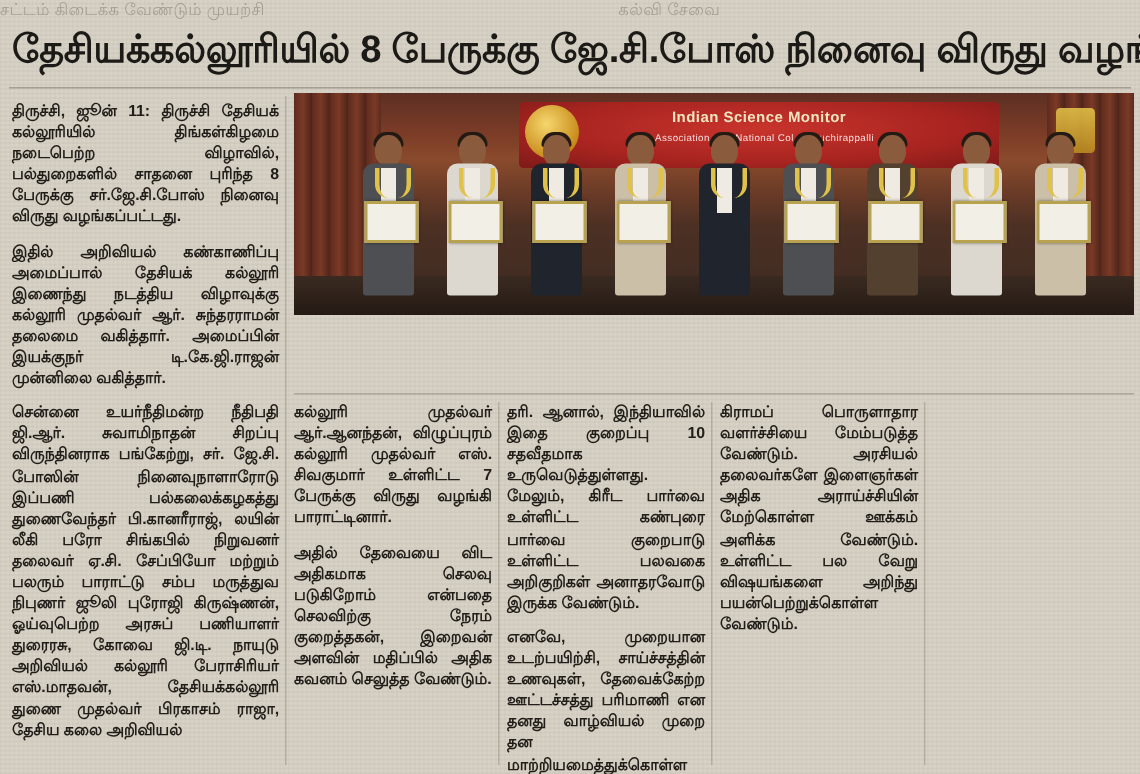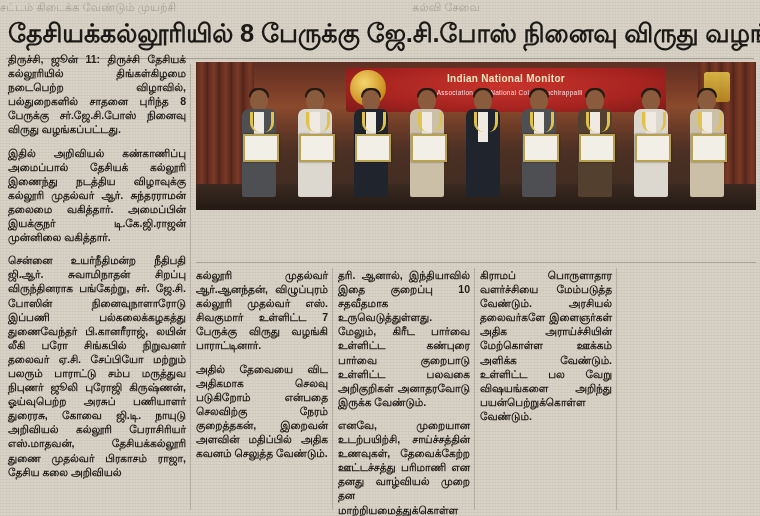--- a/index.html
+++ b/index.html
@@ -218,21 +218,21 @@
   .col {
     position: absolute;
     font-size: 10.6px;
     line-height: 14.1px;
     color: #211e19;
     text-align: justify;
     font-weight: bold;
     letter-spacing: -0.05px;
   }
   .col p { margin: 0 0 9px 0; }
-  .col1 { left: 8px;  top: 52px;  width: 178px; }
+  .col1 { left: 8px;  top: 67px;  width: 178px; }
   .col2 { left: 196px; top: 268px; width: 132px; }
   .col3 { left: 338px; top: 268px; width: 132px; }
   .col4 { left: 480px; top: 268px; width: 132px; }
   .vline {
     position: absolute;
     width: 1px;
     background: #6b6357;
     opacity: .3;
   }
   .vline.v1 { left: 190px; top: 64px; height: 446px; }
@@ -252,21 +252,21 @@
 
   <div class="headline">தேசியக்கல்லூரியில் 8 பேருக்கு ஜே.சி.போஸ் நினைவு விருது வழங்கல்</div>
   <div class="rule-top"></div>
 
   <div class="photo-wrap">
     <div class="photo">
       <div class="curtain-l"></div>
       <div class="curtain-r"></div>
       <div class="stage-banner">
         <div class="banner-logo"></div>
-        <span>Indian National Monitor</span>
+        <span>Indian Science Monitor</span>
         <span class="b2">in Association with National Col…  Tiruchirappalli</span>
       </div>
       <div class="side-logo"></div>
       <div class="floor"></div>
 
       <div class="person grey" style="left:40px;">
           <div class="hair"></div>
           <div class="head"></div>
           <div class="body"></div>
           <div class="shirt"></div>

